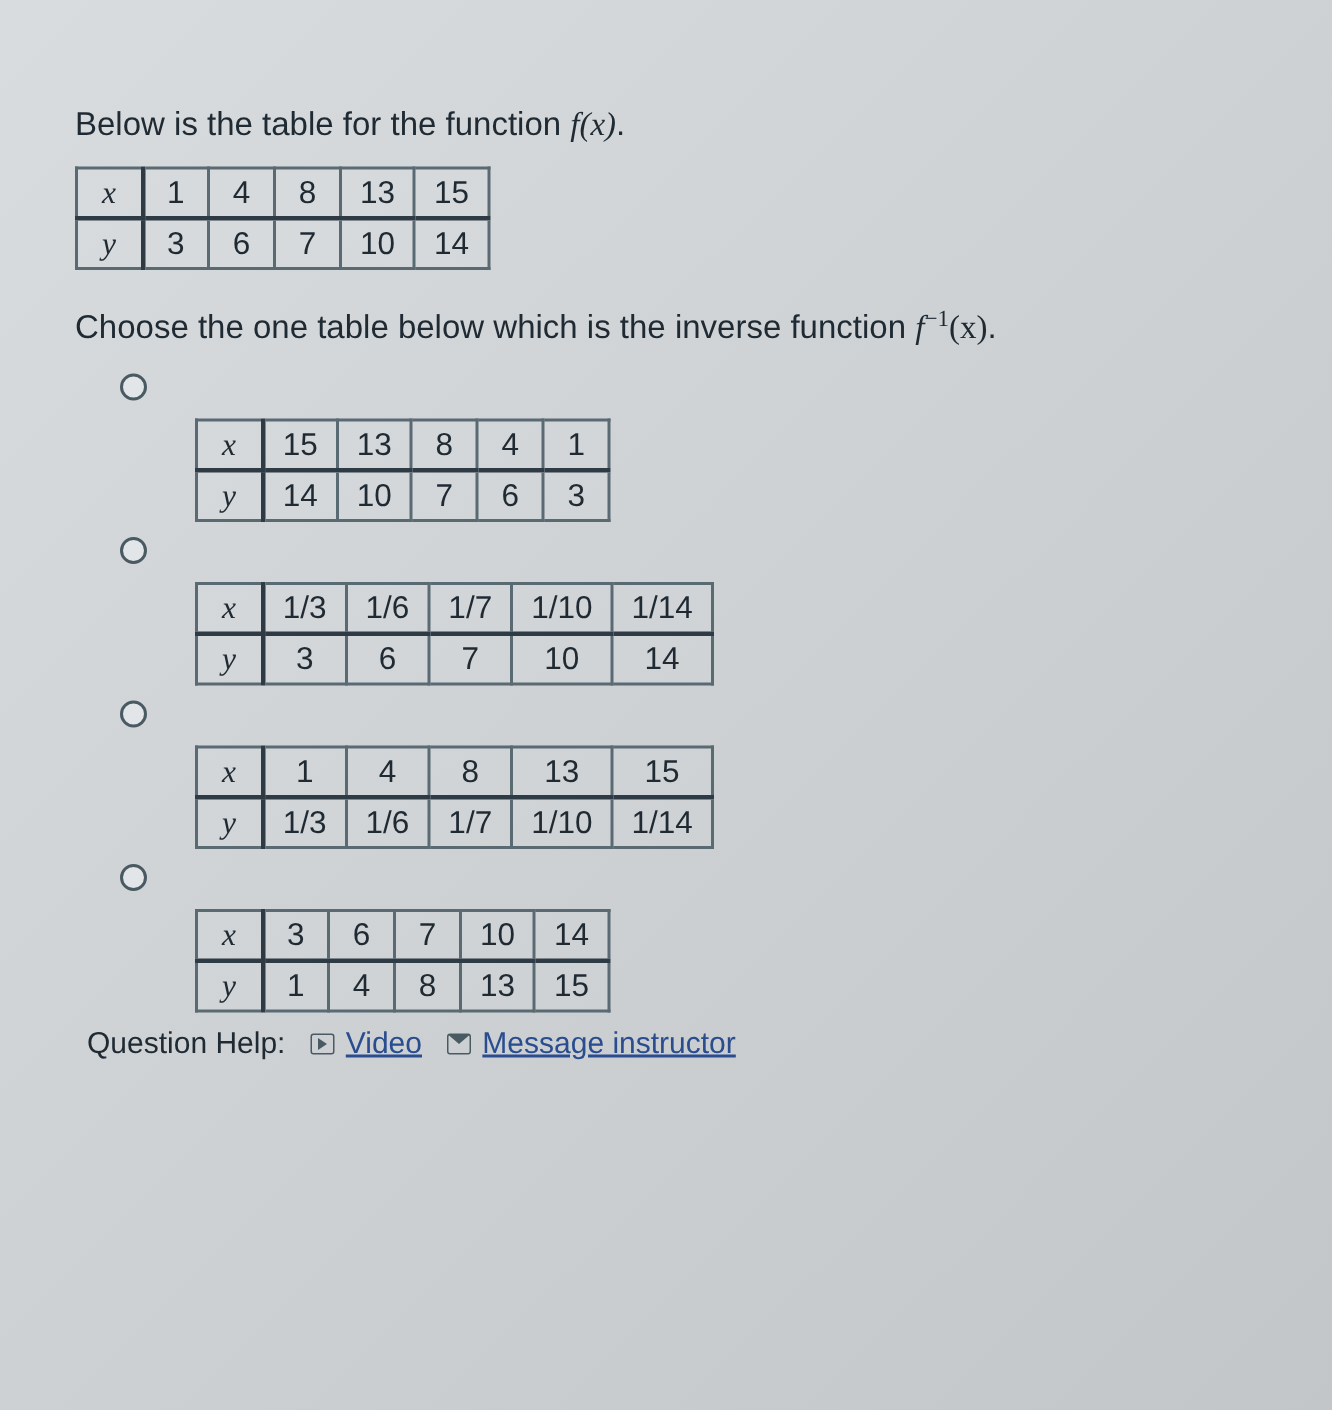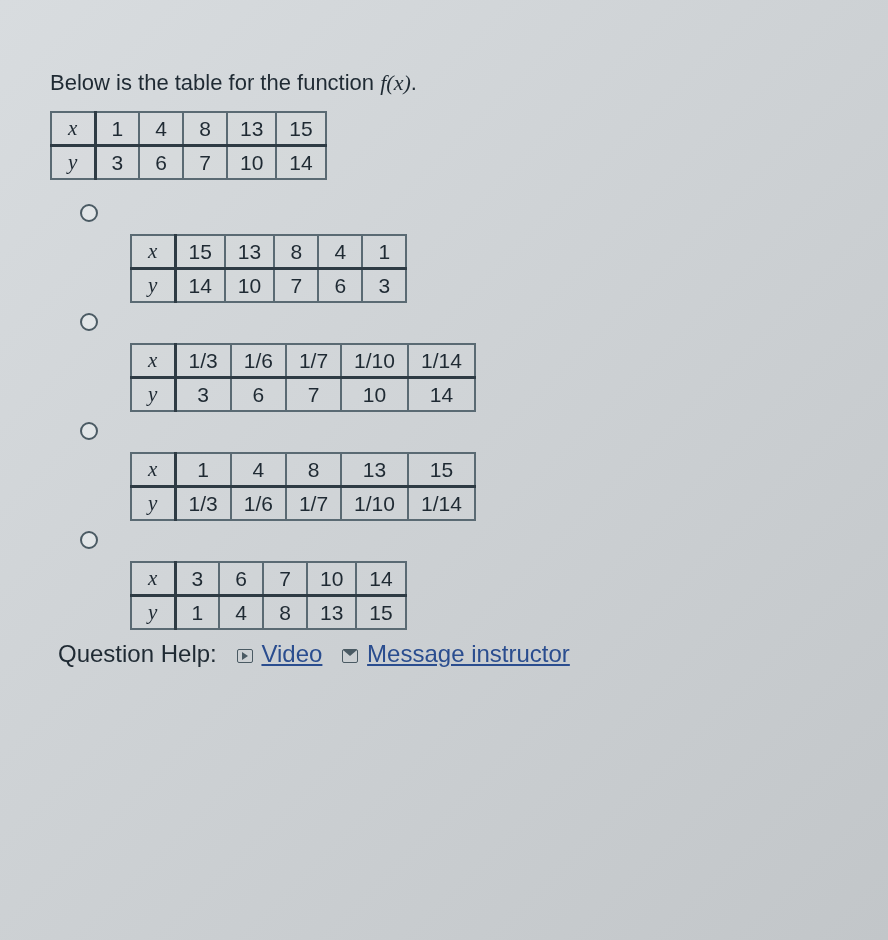--- a/index.html
+++ b/index.html
@@ -51,21 +51,21 @@
     display: inline-block;
     vertical-align: top;
     margin-left: 6px;
     background: #e2e6e8;
   }
   .opt-wrap table.ftab { margin: 4px 0 10px 56px; }
 
   .qhelp {
     margin-top: 8px;
     margin-left: 8px;
-    font-size: 24px;
+    font-size: 20px;
   }
   .qhelp .link {
     color: #2a4d8f;
     text-decoration: underline;
     cursor: pointer;
   }
   .iconbox {
     display: inline-block;
     width: 16px; height: 14px;
     border: 1.5px solid #4a5a63;
@@ -133,20 +133,24 @@
       <td class="head">y</td>
       <td>3</td>
       <td>6</td>
       <td>7</td>
       <td>10</td>
       <td>14</td>
     </tr>
   </tbody>
     </table>
 
+  <p class="prompt2">
+    <span>Choose the one table below which is the inverse function </span>
+    <span class="math-f">f</span><sup class="math-paren">−1</sup><span class="math-paren">(x)</span><span>.</span>
+  </p>
 
   <div class="options">
 
     <div class="opt-wrap">
       <span class="radio"></span>
       <table class="ftab">
         <tbody>
             <tr>
           <td class="head">x</td>
           <td>15</td>

